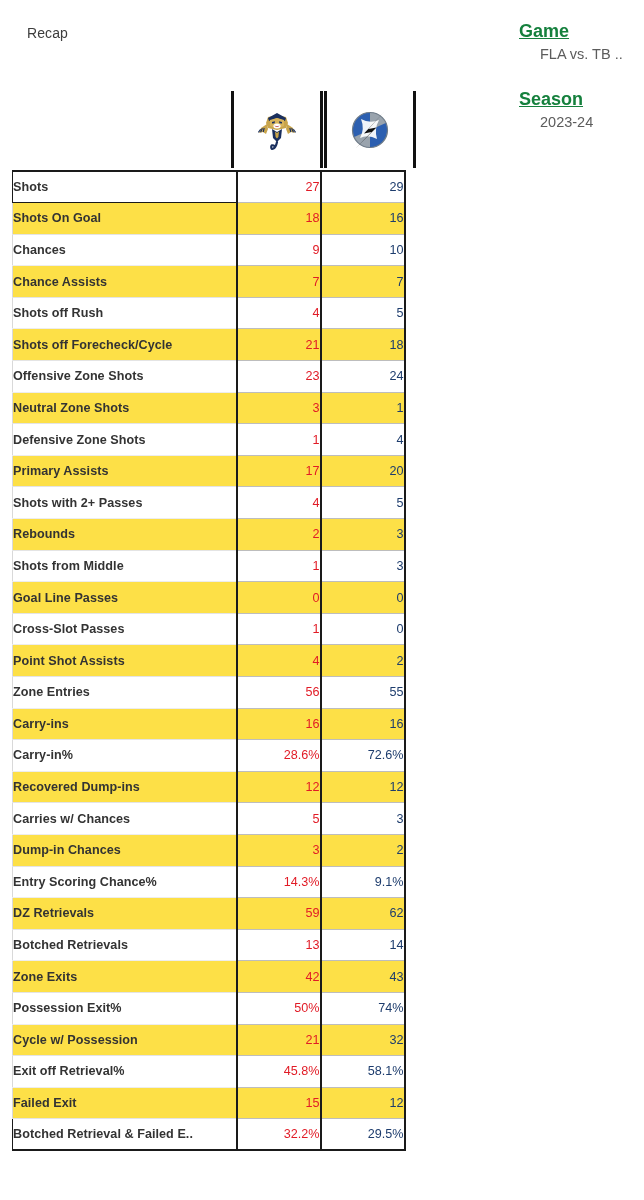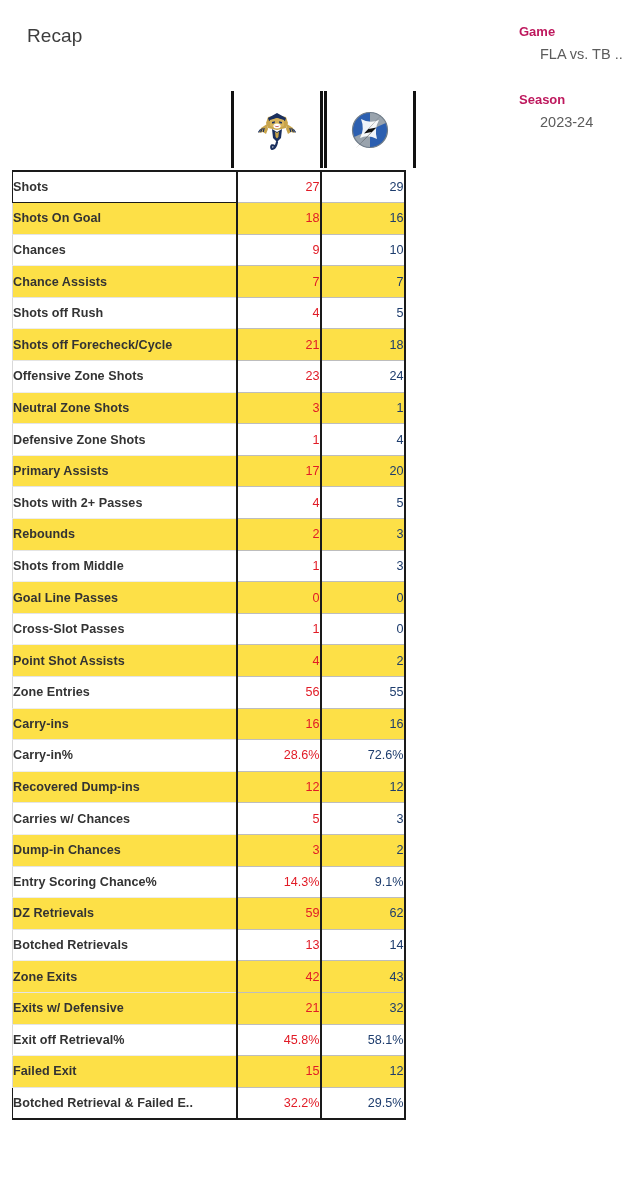--- a/index.html
+++ b/index.html
@@ -7,31 +7,31 @@
     width:644px;height:1200px;
     background:#ffffff;
     font-family:"Liberation Sans", sans-serif;
     -webkit-font-smoothing:antialiased;
     overflow:hidden;
     position:relative;
   }
   
   #recap-title{
     position:absolute;left:27px;top:25px;
-    font-size:19px;color:#3d3d3d;font-weight:400;
+    font-size:14px;color:#3d3d3d;font-weight:400;
     letter-spacing:.1px;
   }
   
   #side-panel{
     position:absolute;left:519px;top:22px;width:125px;
   }
   .panel-group{margin-bottom:25px;}
   .panel-label{
-    font-size:13px;color:#be185d;font-weight:700;
-    line-height:19px;letter-spacing:0;
+    font-size:18px;color:#15803d;font-weight:700;
+    line-height:19px;letter-spacing:0;text-decoration:underline;
   }
   .panel-value{
     font-size:14.5px;color:#5c5c5c;font-weight:400;
     line-height:21px;margin-top:3px;white-space:nowrap;margin-left:21px;
   }
   
   #logo-header{
     position:absolute;left:231px;top:91px;
     height:77px;display:flex;
   }
@@ -285,22 +285,27 @@
       <tr class="odd">
         <td class="stat-label">Botched Retrievals</td>
         <td class="stat-val val-home">13</td>
         <td class="stat-val val-away last">14</td>
       </tr>
       <tr class="even">
         <td class="stat-label">Zone Exits</td>
         <td class="stat-val val-home">42</td>
         <td class="stat-val val-away last">43</td>
       </tr>
-      <tr class="even">
-        <td class="stat-label">Exits w/ Defensive</td>
+      <tr class="odd">
+        <td class="stat-label">Possession Exit%</td>
+        <td class="stat-val val-home">50%</td>
+        <td class="stat-val val-away last">74%</td>
+      </tr>
+      <tr class="even">
+        <td class="stat-label">Cycle w/ Possession</td>
         <td class="stat-val val-home">21</td>
         <td class="stat-val val-away last">32</td>
       </tr>
       <tr class="odd">
         <td class="stat-label">Exit off Retrieval%</td>
         <td class="stat-val val-home">45.8%</td>
         <td class="stat-val val-away last">58.1%</td>
       </tr>
       <tr class="even">
         <td class="stat-label">Failed Exit</td>

